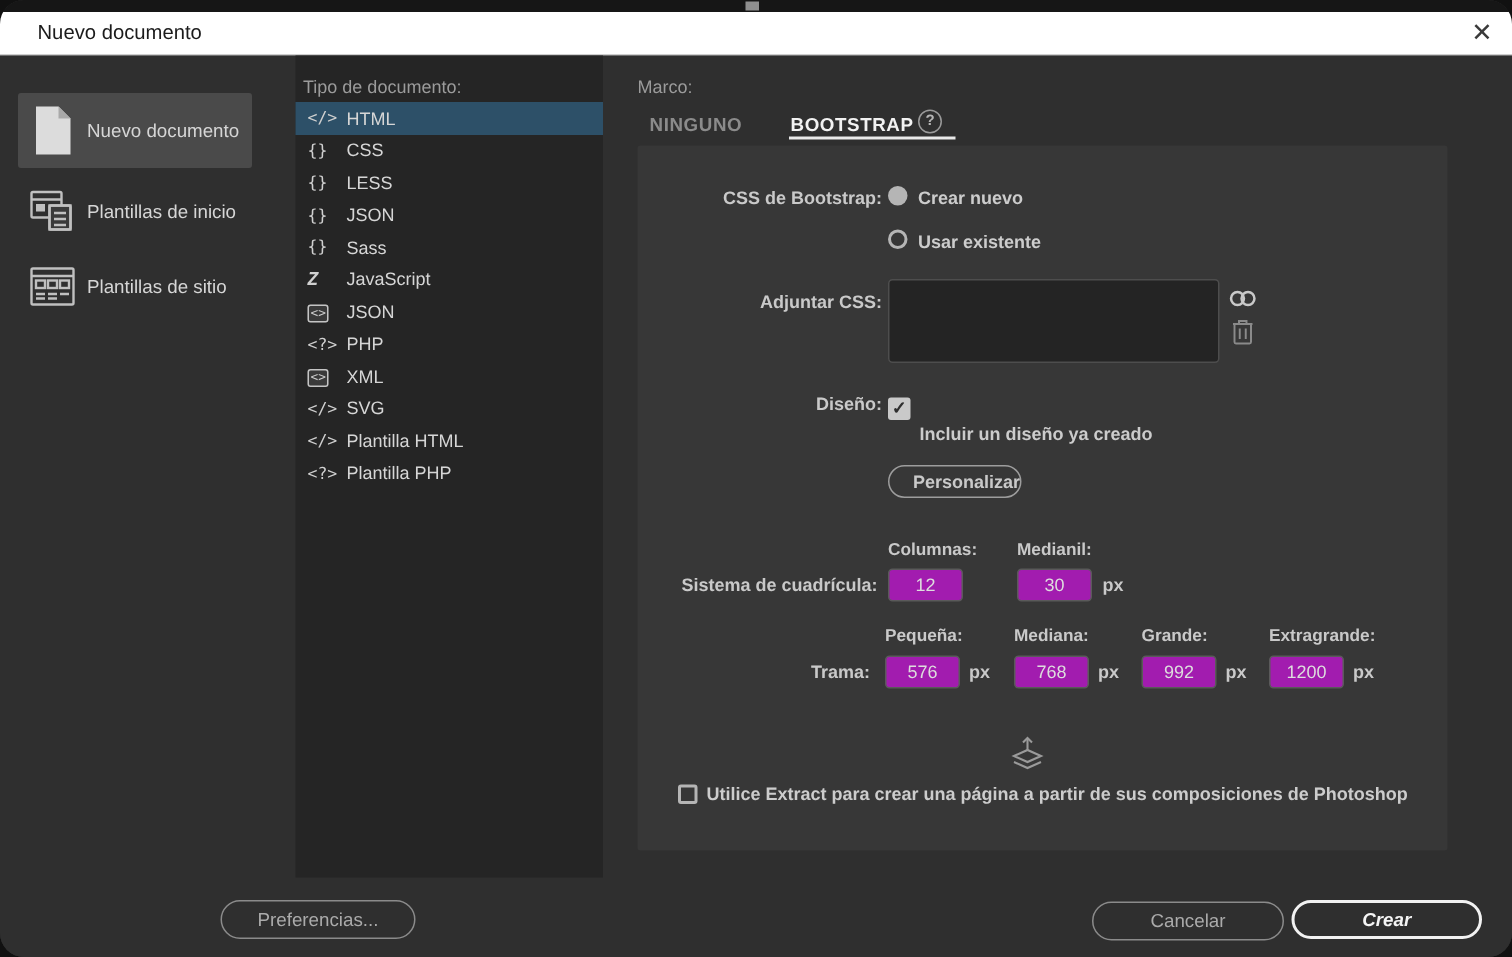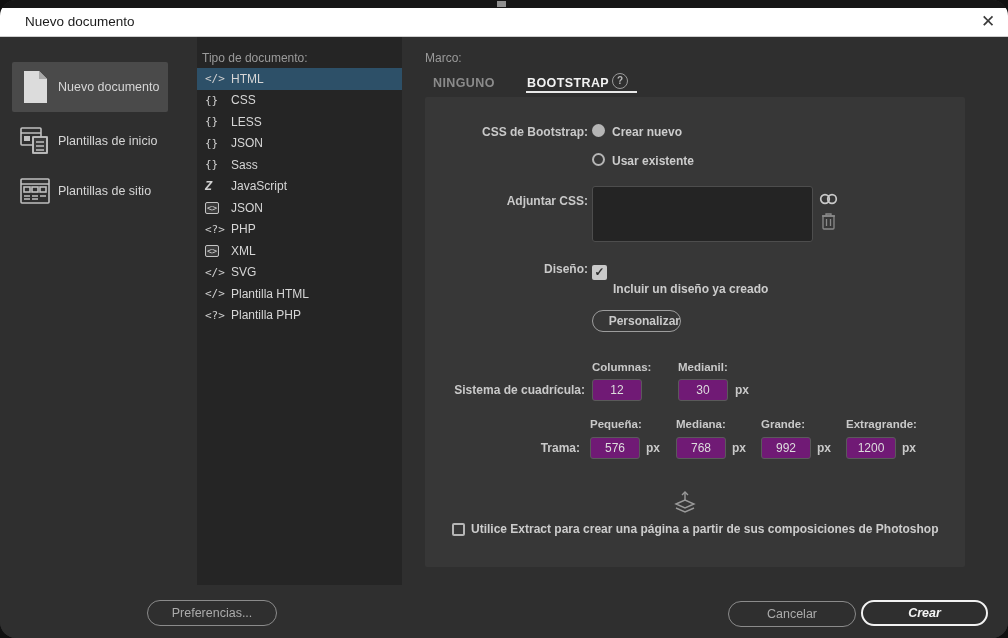--- a/index.html
+++ b/index.html
@@ -63,21 +63,21 @@
     font-size:12px; font-weight:bold; text-align:center; line-height:15px; }
   .cb-off { width:13px; height:13px; border:2px solid #b5b5b5; border-radius:2px; background:transparent; }
 
   .attach-box { left:592px; top:186px; width:221px; height:56px; background:#242424;
     border:1px solid #4d4d4d; border-radius:3px; resize:none; color:#ddd; font-size:12px; outline:none; }
 
   .pill-btn { border:1px solid #9d9d9d; border-radius:12px; background:transparent;
     color:#c9c9c9; font-weight:bold; font-size:12px; text-align:right;
     font-family:"Liberation Sans", sans-serif; }
 
-  .num-input { width:50px; height:22px; background:#701a75; border:1px solid #5a5a5a;
+  .num-input { width:50px; height:22px; background:#a21caf; border:1px solid #5a5a5a;
     border-radius:3px; color:#dddddd; font-size:12px; text-align:center;
     font-family:"Liberation Sans", sans-serif; }
   .unit { font-weight:bold; font-size:12px; color:#c9c9c9; }
 
   
   .foot-btn { height:26px; border:1px solid #8b8b8b; border-radius:13px; background:transparent;
     color:#ababab; font-size:12.5px; font-family:"Liberation Sans", sans-serif; }
   .foot-btn.primary { border:2px solid #f2f2f2; color:#f5f5f5; font-weight:bold; }
 
   svg { display:block; }

